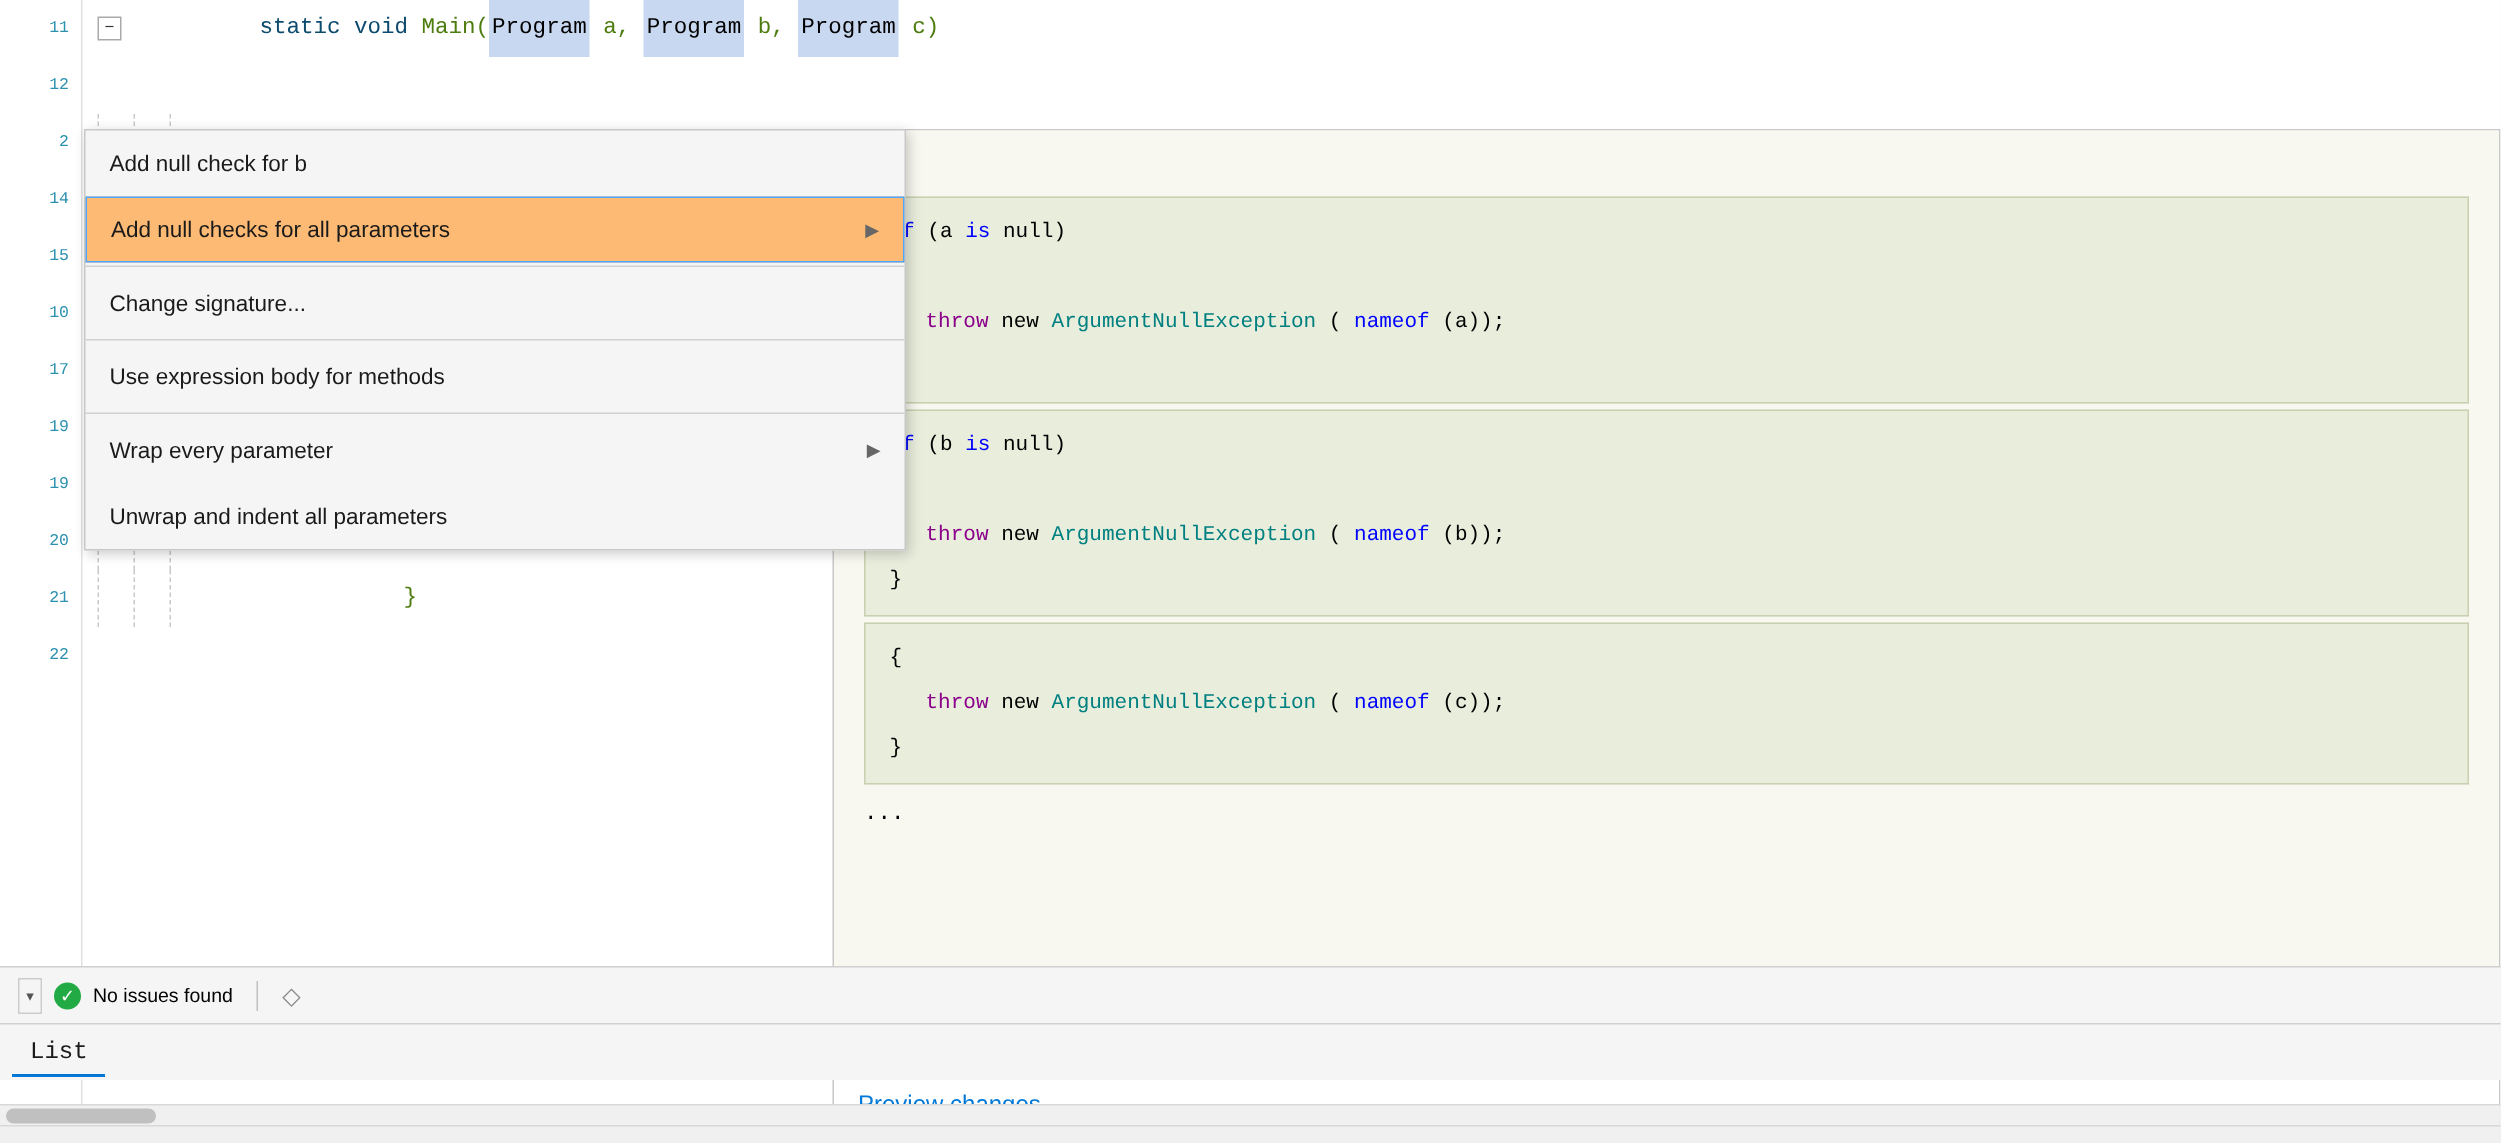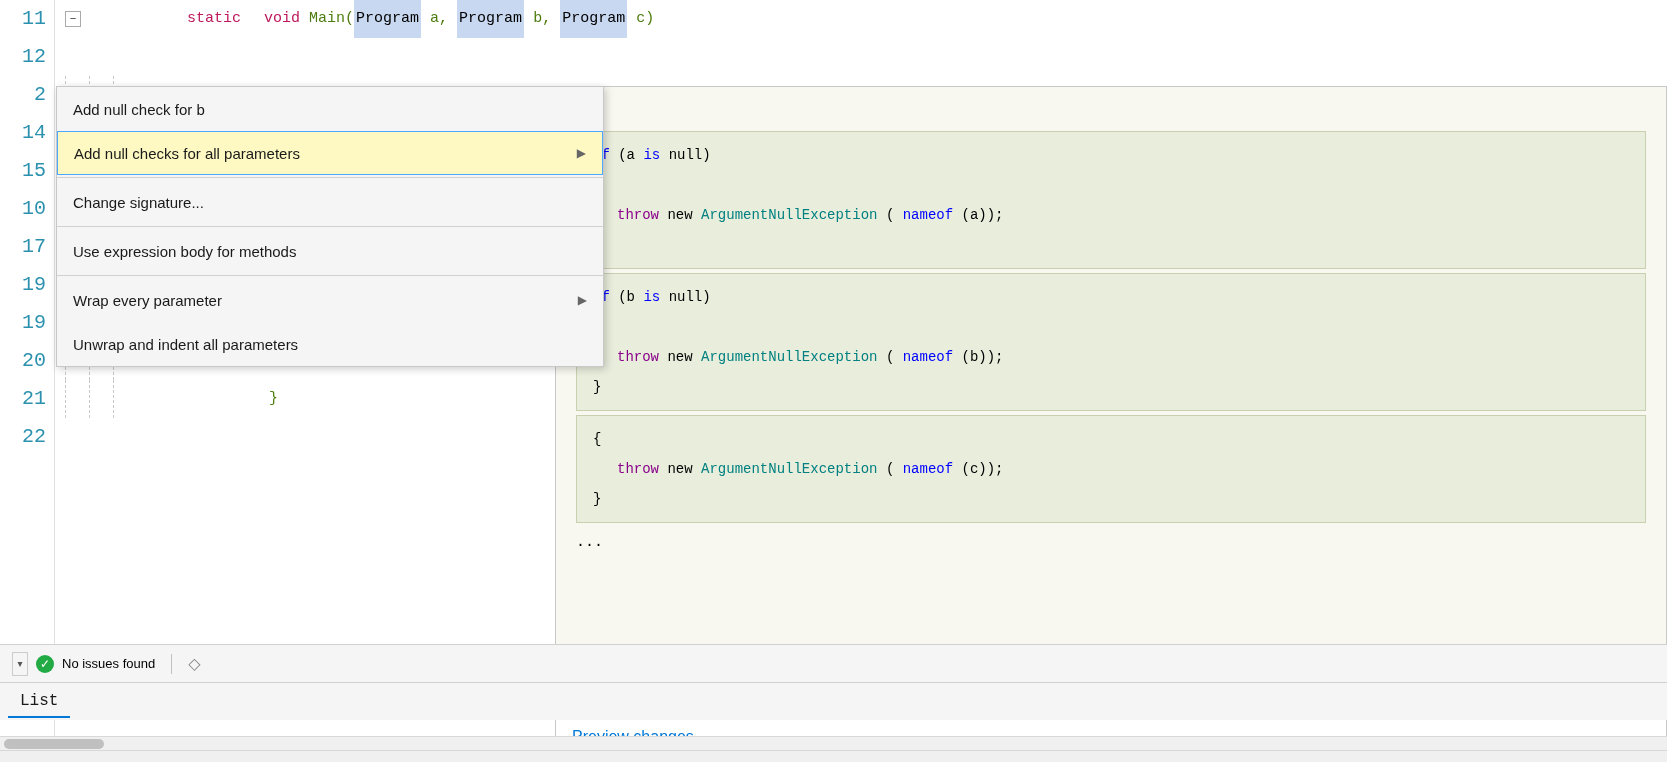--- a/index.html
+++ b/index.html
@@ -27,21 +27,21 @@
       position: relative;
       overflow: hidden;
     }
 
     .line-numbers {
       width: 55px;
       background: #ffffff;
       border-right: 1px solid #e0e0e0;
       padding-top: 0;
       color: #2b91af;
-      font-size: 20px;
+      font-size: 11px;
       line-height: 38px;
       text-align: right;
       padding-right: 8px;
       user-select: none;
       flex-shrink: 0;
     }
 
     .line-number {
       display: block;
       height: 38px;
@@ -73,21 +73,21 @@
       height: 16px;
       border: 1px solid #aaa;
       background: #fff;
       font-size: 11px;
       cursor: pointer;
       margin-right: 4px;
       color: #333;
       flex-shrink: 0;
     }
 
-    .keyword { color: #be185d; margin-left: 14px; }
+    .keyword { color: #0c4a6e; }
     .plain { color: #4d7c0f; }
     .param-highlight {
       background: #c8d8f0;
       color: #000;
       padding: 0 2px;
     }
     .purple { color: #8b008b; }
 
     
     .context-menu {
@@ -107,21 +107,21 @@
       padding: 10px 16px;
       cursor: pointer;
       display: flex;
       align-items: center;
       justify-content: space-between;
       color: #1a1a1a;
       height: 44px;
     }
 
     .menu-item.selected {
-      background: #fef9c3;
+      background: #fdba74;
       border: 1px solid #4da6ff;
     }
 
     .menu-separator {
       height: 1px;
       background: #d0d0d0;
       margin: 2px 0;
     }
 
     .menu-arrow {

